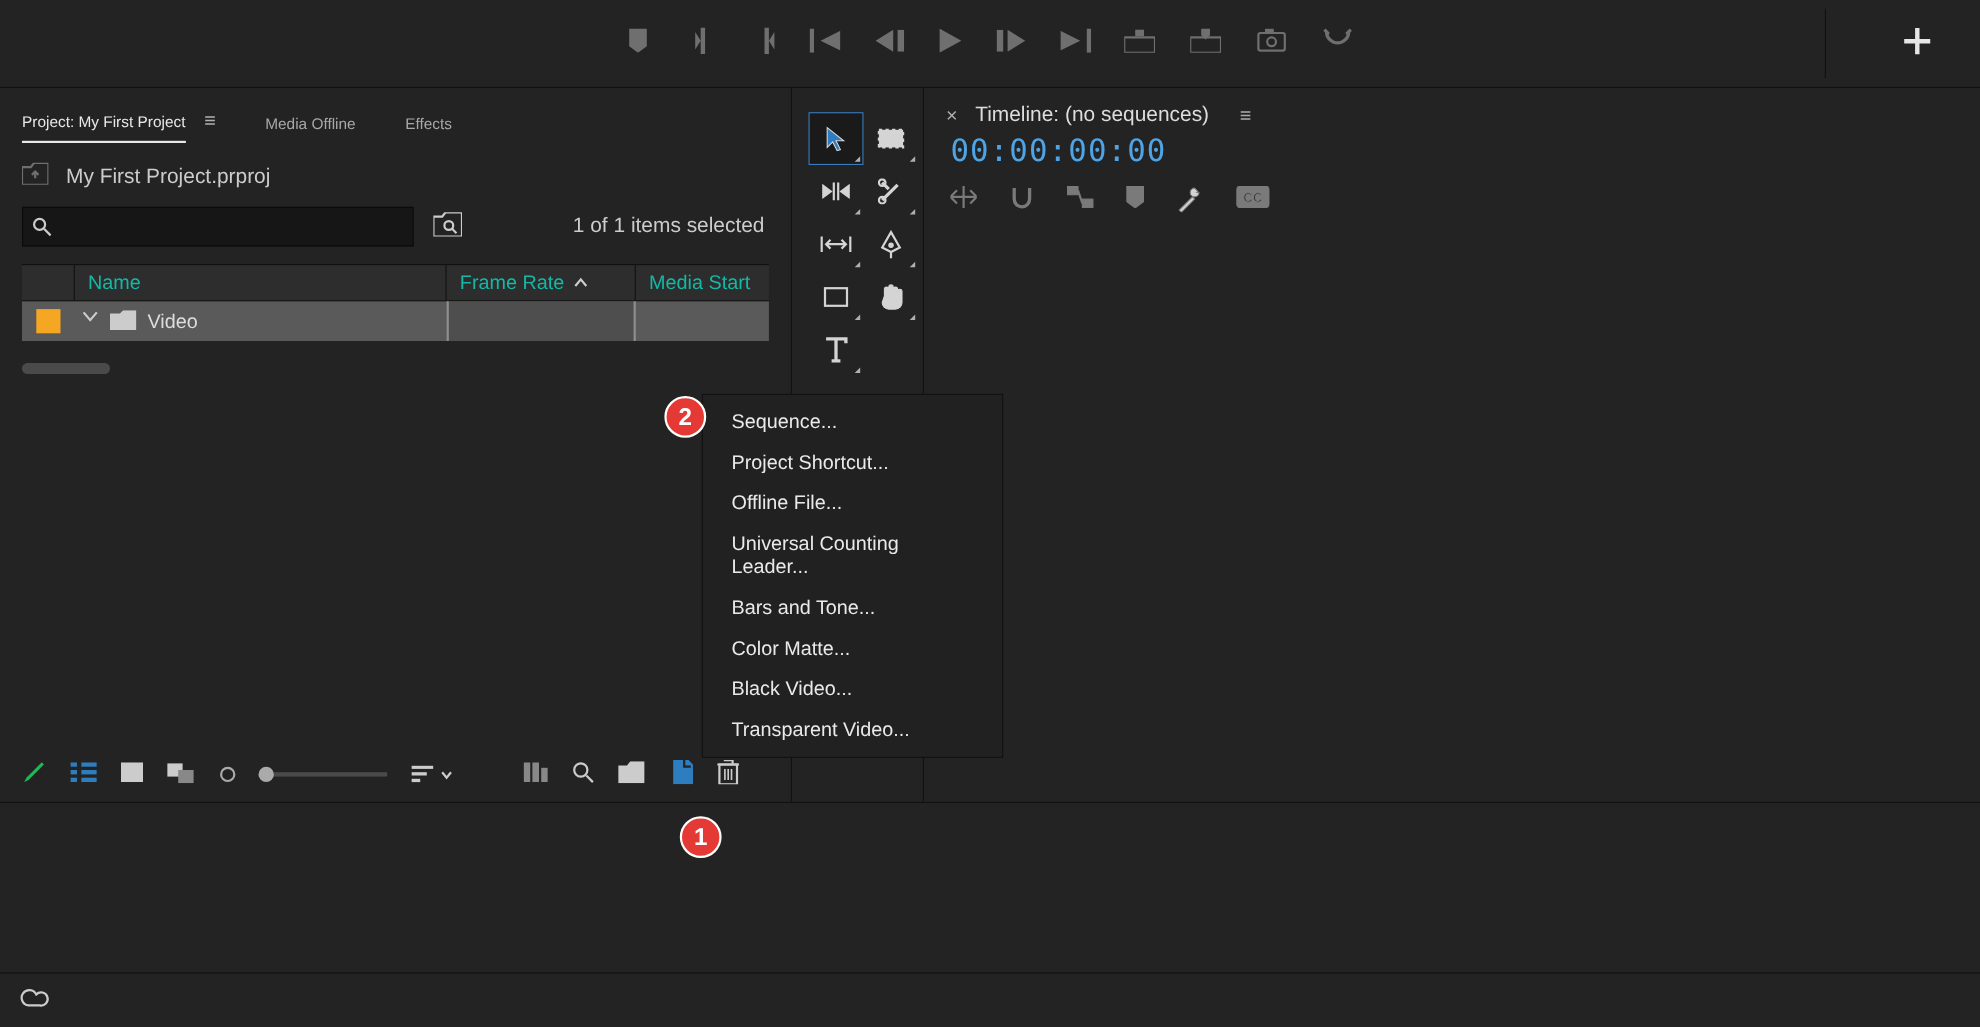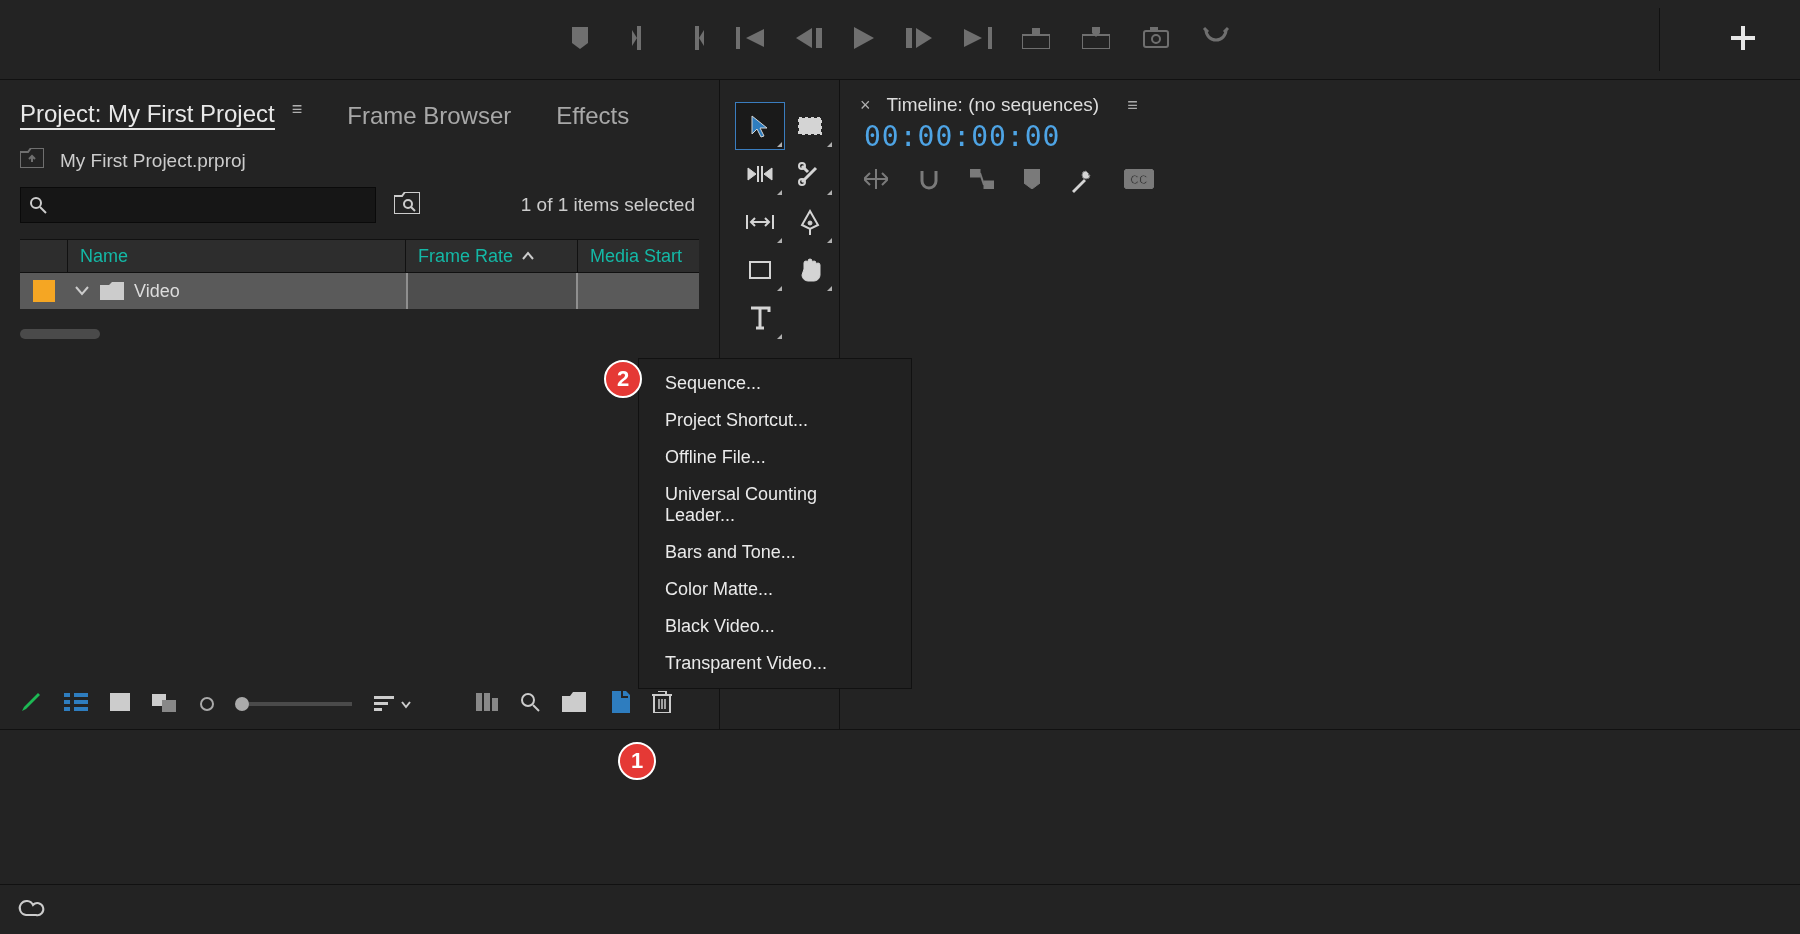--- a/index.html
+++ b/index.html
@@ -45,21 +45,21 @@
     .center-tools { width: 120px; border-right: 1px solid #111; padding: 22px 0 0 15px; }
     .toolgrid { display: grid; grid-template-columns: 50px 50px; grid-auto-rows: 48px; gap: 0; }
     .toolcell { display: flex; align-items: center; justify-content: center; position: relative; }
     .toolcell.active { background: #1a1a1a; outline: 1px solid #3a7dbf; outline-offset: -1px; }
     .toolcell .corner { position: absolute; right: 3px; bottom: 3px; width: 0; height: 0; border-left: 5px solid transparent; border-bottom: 5px solid #b0b0b0; }
     .toolcell svg { fill: #d4d4d4; stroke: #d4d4d4; }
 
     .timeline-panel { flex: 1; padding: 10px 20px; }
 
     .panel-tabs { display: flex; align-items: flex-end; gap: 45px; padding: 14px 20px 0 20px; height: 50px; }
-    .tab { color: #a8a8a8; font-size: 24px; cursor: pointer; padding-bottom: 0; }
+    .tab { color: #a8a8a8; font-size: 14px; cursor: pointer; padding-bottom: 10px; }
     .tab.active { color: #e8e8e8; border-bottom: 2px solid #e8e8e8; }
     .tab-menu-icon { font-size: 18px; color: #b0b0b0; margin-left: -28px; padding-bottom: 10px; }
 
     .proj-head { display: flex; align-items: center; gap: 16px; padding: 18px 20px 10px 20px; color: #ccc; font-size: 19px; }
     .bin-up-icon svg { fill: #6f6f6f; }
 
     .search-row { display: flex; align-items: center; gap: 18px; padding: 4px 20px 16px 20px; }
     .search-box {
       background: #161616; border: 1px solid #0a0a0a; width: 356px; height: 36px;
       display: flex; align-items: center; padding: 0 8px;
@@ -73,21 +73,21 @@
     .swatchcol { width: 48px; padding: 0; }
     .namecol { width: 338px; }
     .frcol { width: 172px; gap: 8px; }
     .mscol { flex: 1; border-right: none; }
     .sort-asc { display: inline-flex; }
     .sort-asc svg { stroke: #ccc; }
 
     .data-row { display: flex; height: 36px; background: #5a5a5a; margin: 0 20px; align-items: center; }
     .row-swatch { width: 48px; display:flex; align-items:center; justify-content:center; }
     .row-swatch span { width: 22px; height: 22px; background: #f5a623; display:block; }
-    .row-namecell { width: 338px; display:flex; align-items:center; gap: 10px; padding-left: 6px; }
+    .row-namecell { width: 338px; display:flex; align-items:flex-start; gap: 10px; padding-left: 6px; }
     .row-frcell { width: 172px; border-left: 2px solid #8f8f8f; border-right: 2px solid #8f8f8f; height: 100%; background: #4e4e4e; }
     .row-mscell { flex: 1; }
     .row-namecell svg { fill: #ccc; }
     .row-itemlabel { color: #ddd; font-size: 18px; }
 
     .proj-scrollbar { margin: 20px 20px 0 20px; }
     .proj-scroll-thumb { width: 80px; height: 10px; border-radius: 5px; background: #4a4a4a; }
 
     .timeline-top { display:flex; align-items:center; gap: 10px; margin-top: 4px; }
     .close-x { color: #b0b0b0; font-size: 18px; margin-right: 6px; }
@@ -199,21 +199,21 @@
         <path d="M10 0 h4 v10 h10 v4 h-10 v10 h-4 v-10 h-10 v-4 h10 z"></path>
       </svg></span>
 </div>
 
 <div class="panels">
 
   <div class="project-panel">
     <div class="panel-tabs">
       <span class="tab active">Project: My First Project</span>
       <span class="tab-menu-icon">≡</span>
-      <span class="tab">Frame Browser</span>
+      <span class="tab">Media Offline</span>
       <span class="tab">Effects</span>
     </div>
     <div class="proj-head">
       <span class="bin-up-icon"><svg width="24" height="20">
             <path d="M0 4 h8 l3 -4 h13 v20 h-24 z" fill="none" stroke="#6f6f6f" stroke-width="2"></path>
             <path d="M12 14 v-6 m-3 3 l3 -3 l3 3" fill="none" stroke="#6f6f6f" stroke-width="2"></path>
           </svg></span>
       <span>My First Project.prproj</span>
     </div>
     <div class="search-row">

